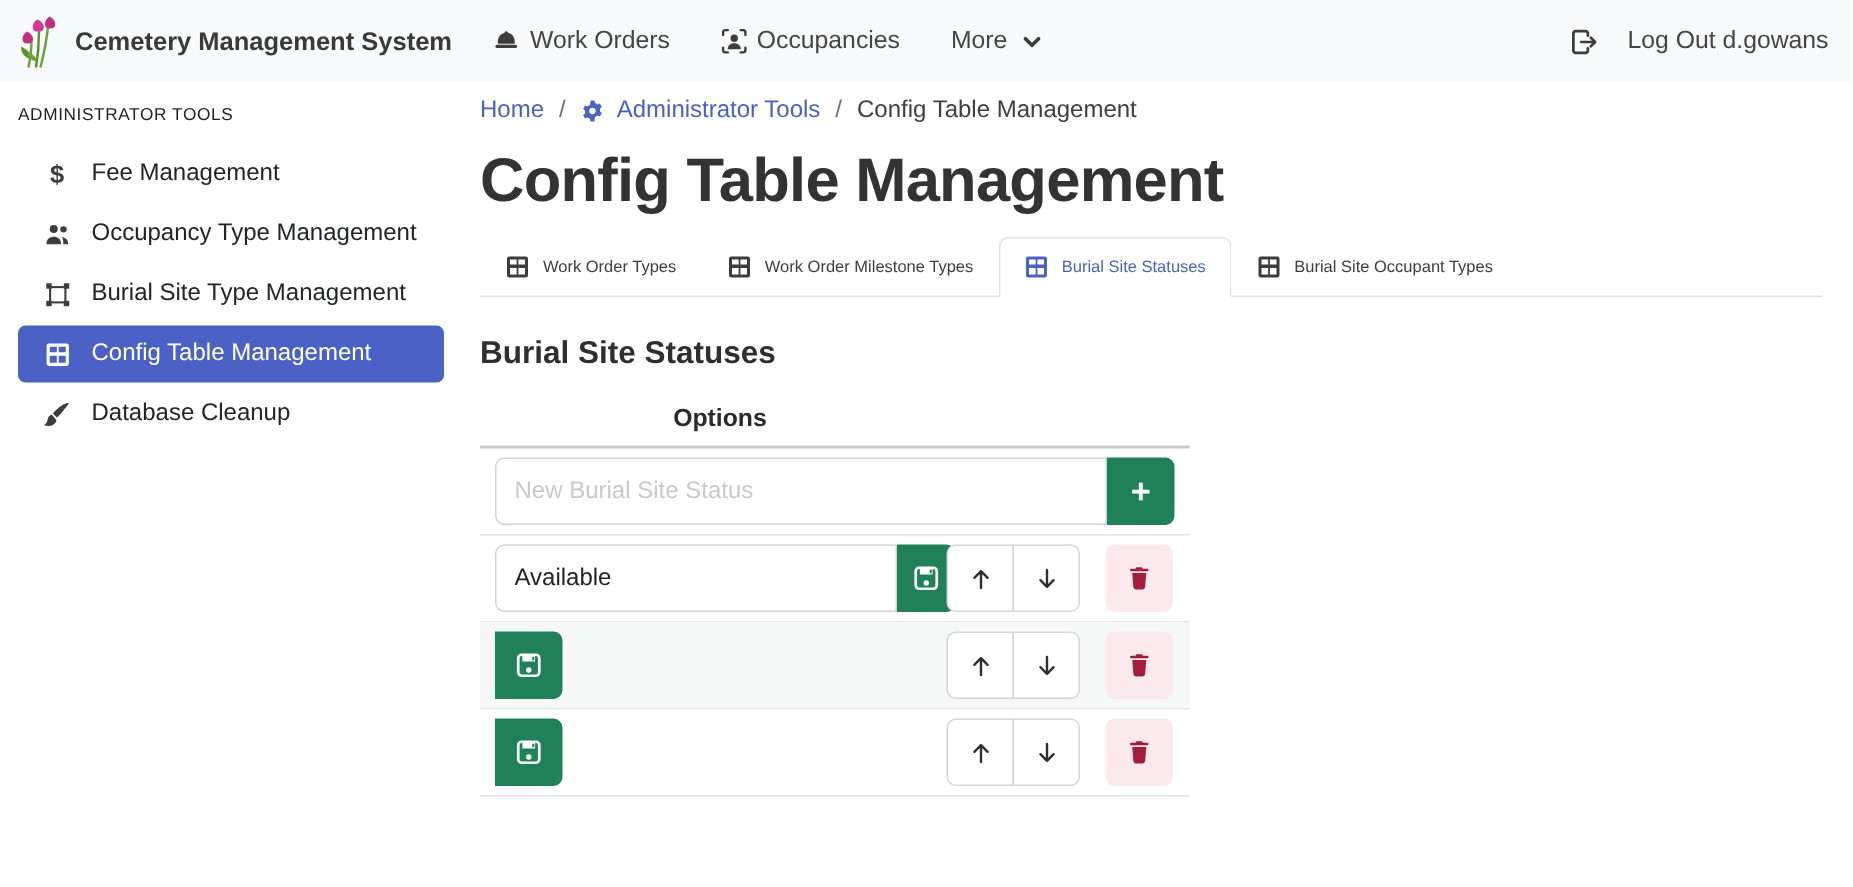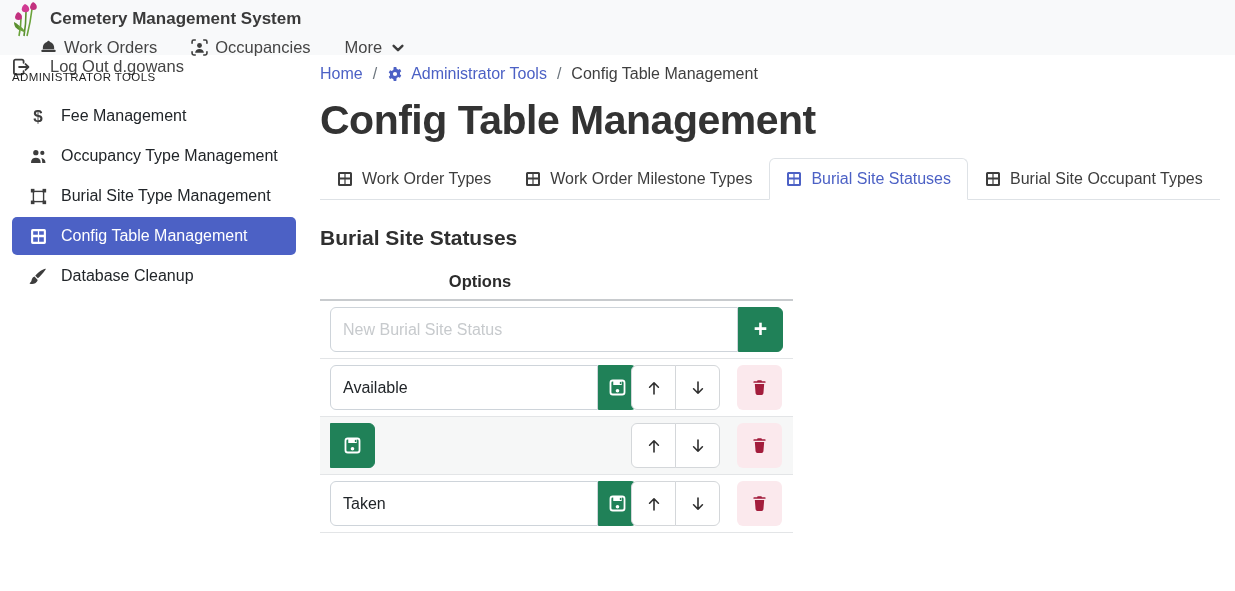--- a/index.html
+++ b/index.html
@@ -5,23 +5,22 @@
   * { box-sizing: border-box; margin: 0; padding: 0; }
   html,body { width:1235px; height:591px; overflow:hidden; }
   body {
     font-family: "Liberation Sans", "DejaVu Sans", sans-serif;
     color:#333; background:#fff;
   }
   svg { display:block; }
 
   
   .navbar {
-    height:55px; background:#f8f9fa; display:flex; 
+    height:55px; background:#f8f9fa; display:flex; align-items:center;
     padding:0 16px 0 12px;
-    flex-direction:column;
   }
   .brand { display:flex; align-items:center; gap:10px; cursor:pointer; }
   .brand-title { font-size:17px; font-weight:700; color:#3a3a3a; white-space:nowrap; }
   .nav-links { display:flex; align-items:center; margin-left:28px; gap:34px; }
   .nav-link { display:flex; align-items:center; gap:7px; font-size:16.5px; color:#454545; cursor:pointer; white-space:nowrap; }
   .nav-link .caret { margin-left:2px; }
   .nav-spacer { flex:1; }
   .logout { display:flex; align-items:center; gap:20px; font-size:16.5px; color:#454545; cursor:pointer; white-space:nowrap; }
 
   
@@ -46,21 +45,21 @@
   .breadcrumb { display:flex; align-items:center; gap:10px; font-size:16px; margin-top:0; }
   .crumb-link { color:#4c61c5; cursor:pointer; display:flex; align-items:center; gap:8px; }
   .crumb-sep { color:#6c757d; }
   .crumb-current { color:#3f3f3f; }
 
   .page-title { font-size:41px; font-weight:600; color:#333; margin:14px 0 14px; letter-spacing:-.5px; }
 
   .tabs { display:flex; border-bottom:1px solid #dee2e6; }
   .tab {
     display:flex; align-items:center; gap:9px; padding:11px 16px;
-    font-size:16px; color:#3d3d3d; cursor:pointer;
+    font-size:11px; color:#3d3d3d; cursor:pointer;
     border:1px solid transparent; margin-bottom:-1px; border-radius:6px 6px 0 0;
     white-space:nowrap;
   }
   .tab.active { background:#fff; border-color:#dee2e6 #dee2e6 #fff; color:#4c61c5; }
   .tab .t-icon { color:currentColor; }
 
   .section-heading { font-size:21px; font-weight:700; color:#2f2f2f; margin:26px 0 14px; }
 
   
   .cfg-table { width:473px; }
@@ -369,21 +368,20 @@
                 <path d="M6.2 1.1h3.6l.5.9H13a.8.8 0 0 1 0 1.6H3a.8.8 0 0 1 0-1.6h2.7z"></path>
                 <path d="M3.6 4.7h8.8l-.7 8.8a1.7 1.7 0 0 1-1.7 1.5H6a1.7 1.7 0 0 1-1.7-1.5z"></path>
               </svg>
             </span>
           </button>
         </div>
       </div>
 
       <div class="trow">
         <div class="igroup row-group">
-          <input class="form-control grouped" type="text" value="Taken" style="">
           <button class="btn btn-save">
             <span>
               <svg width="17" height="17" viewBox="0 0 16 16">
                 <rect x="1.4" y="1.4" width="13.2" height="13.2" rx="2.2" fill="none" stroke="#fff" stroke-width="1.7"></rect>
                 <path fill="#fff" fill-rule="evenodd" d="M4 1.8h8v3.9H4zm6.2.9h1.3v2.1h-1.3z"></path>
                 <circle cx="8" cy="11" r="1.7" fill="#fff"></circle>
               </svg>
             </span>
           </button>
         </div>

